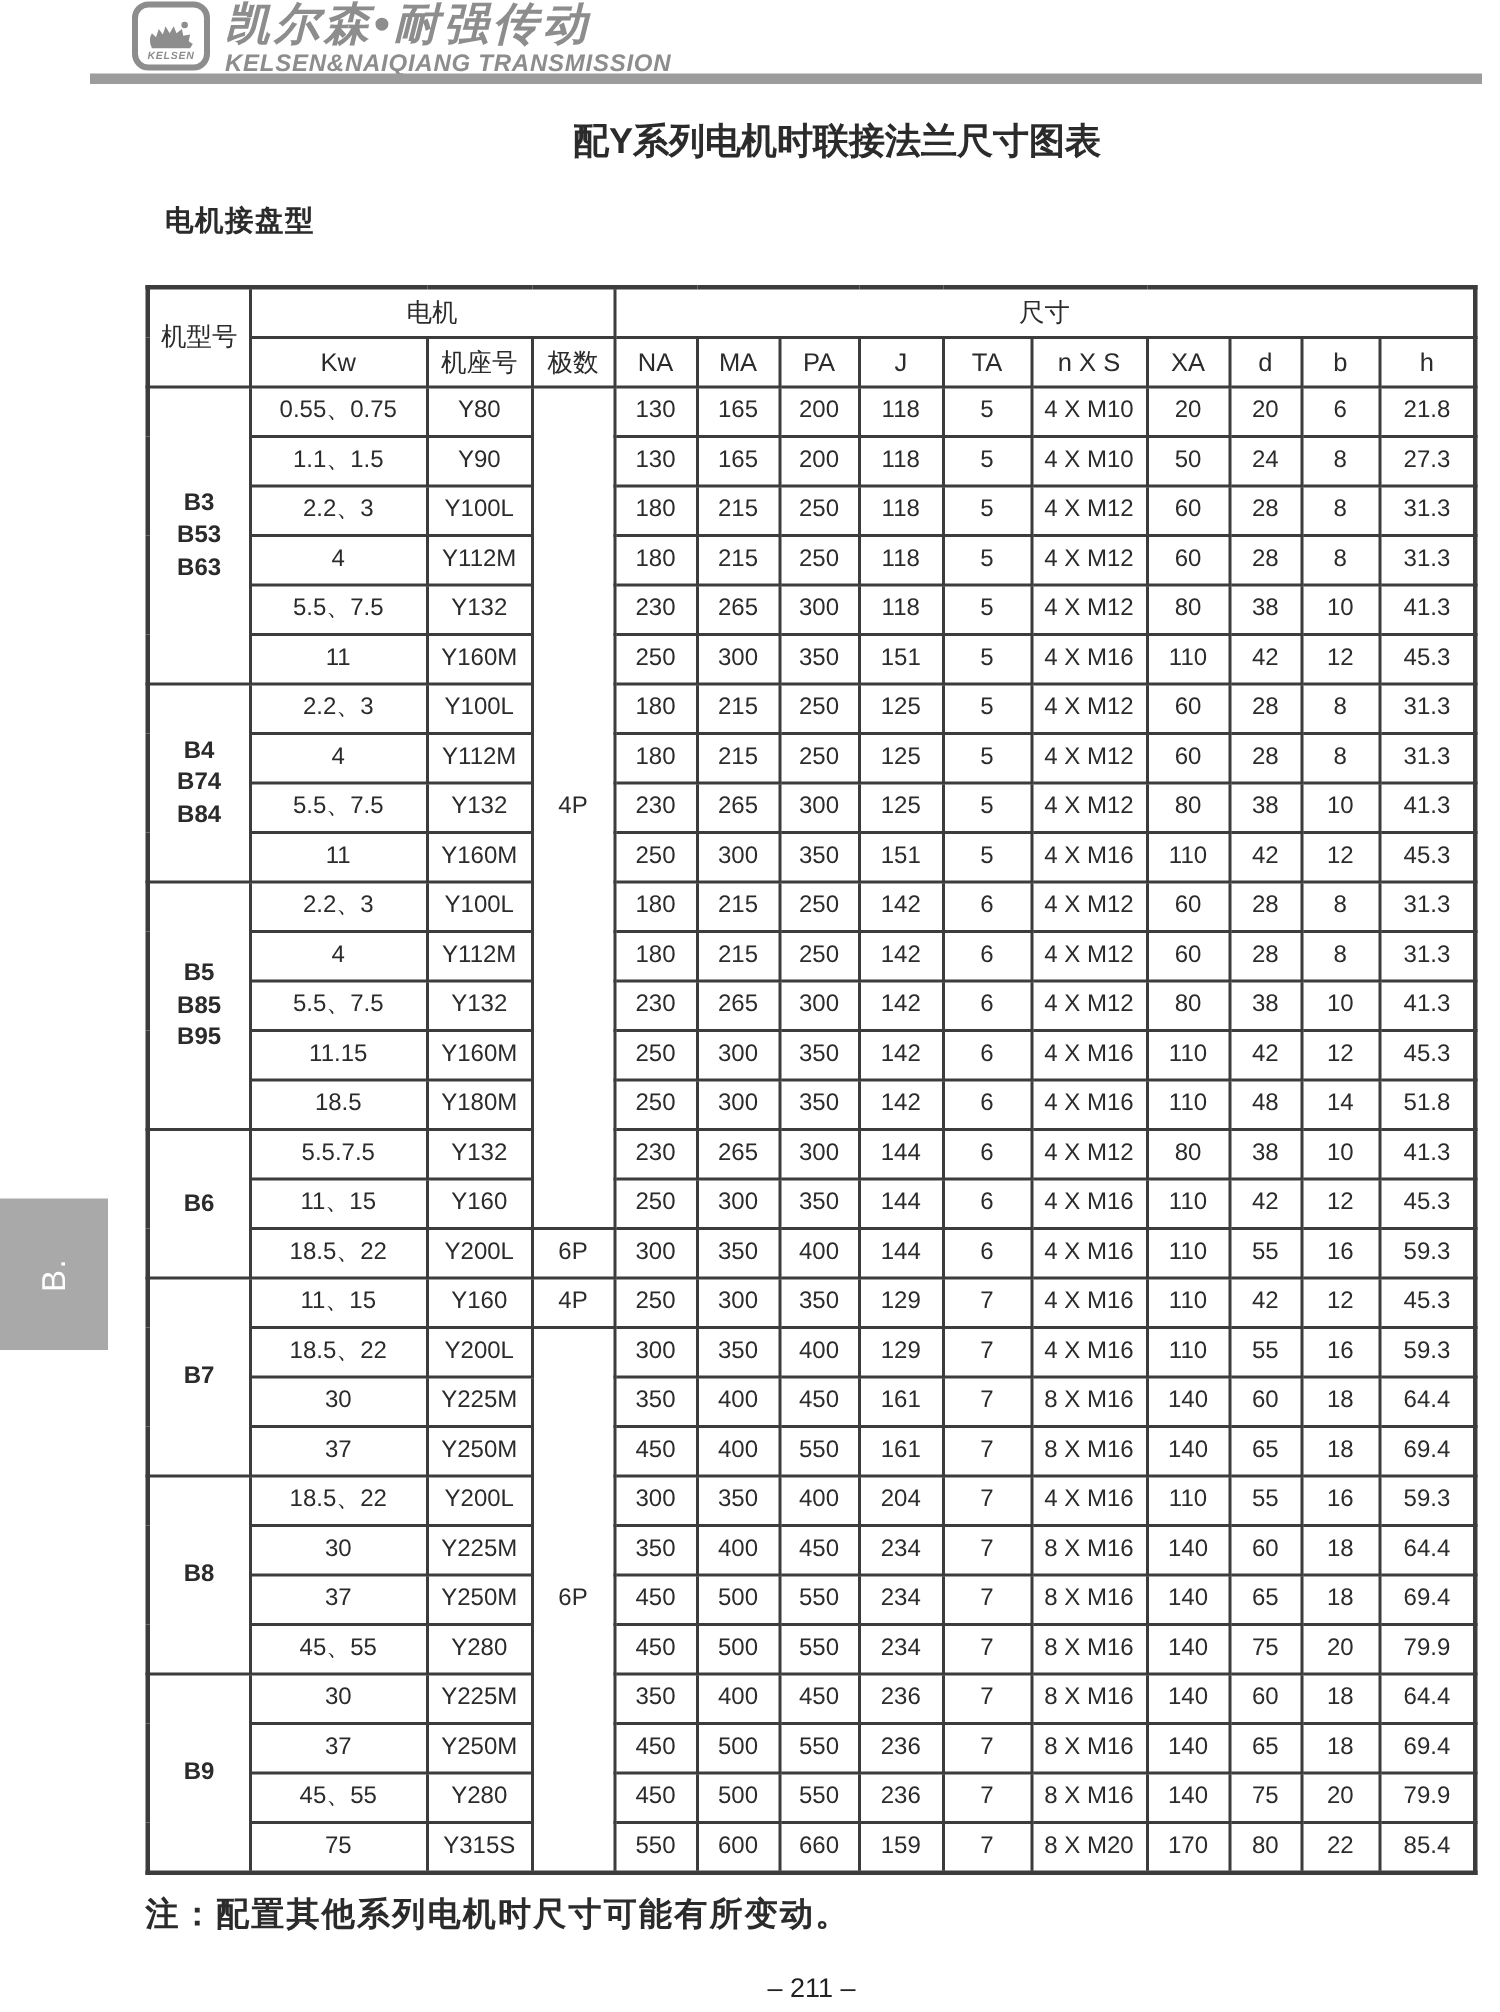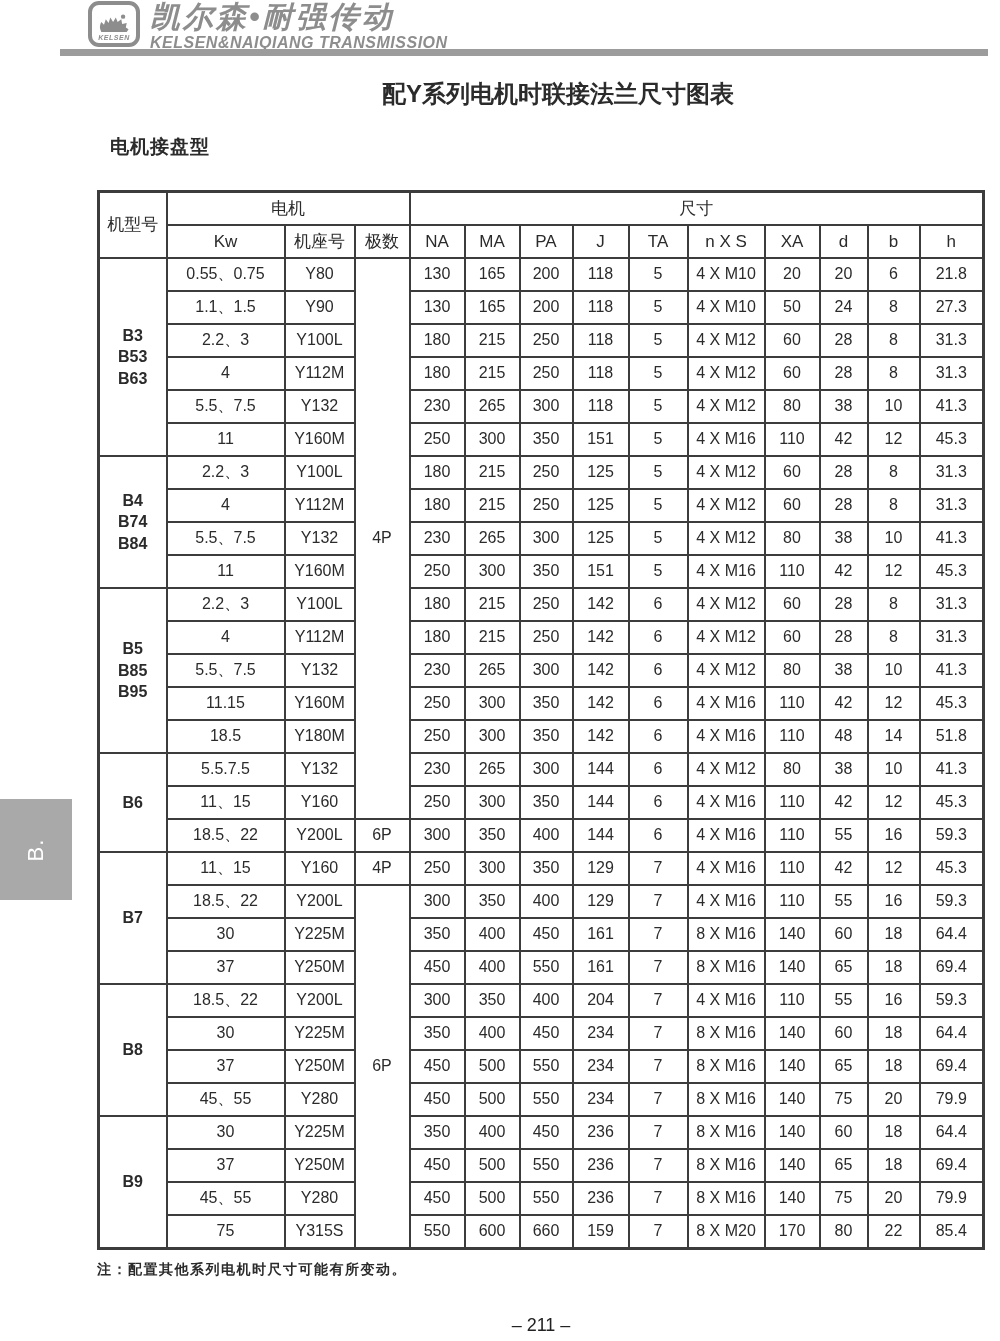--- a/index.html
+++ b/index.html
@@ -29,21 +29,21 @@
     margin-top:20px;
   }
   table.spec th, table.spec td{
     border:2px solid var(--border,#3c3c3c); height:31px; padding:0;
     text-align:center; vertical-align:middle; font-weight:400; line-height:1.15;
     overflow:hidden; white-space:nowrap;
   }
   table.spec th{font-size:17px;}
   .model-cell div{line-height:1.35;font-weight:bold;}
   
-  .note{position:absolute; left:97px; top:1261px; margin:0; font-size:14px; font-weight:700; letter-spacing:1.5px;}
+  .note{position:absolute; left:97px; top:1261px; margin:0; font-size:22px; font-weight:700; letter-spacing:1.5px;}
   .side-tab{position:absolute; left:0; top:799px; width:72px; height:101px; background:var(--tab-gray,#aaaaaa);
     display:flex; align-items:center; justify-content:center;}
   .side-tab span{display:block; transform:rotate(-90deg); color:#fff; font-size:22px; letter-spacing:1px;}
   .page-number{position:absolute; left:97px; top:1315px; width:888px; text-align:center;
     font-family:Liberation Sans, sans-serif; font-size:18px; color:#222;}
 </style>
 </head>
 <body>
 
 <div class="page">

